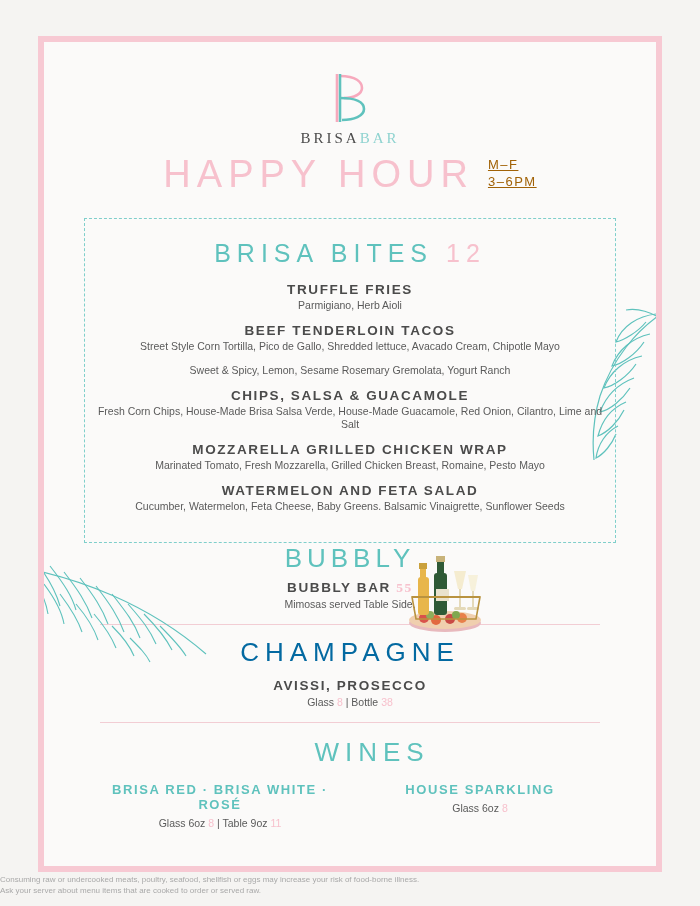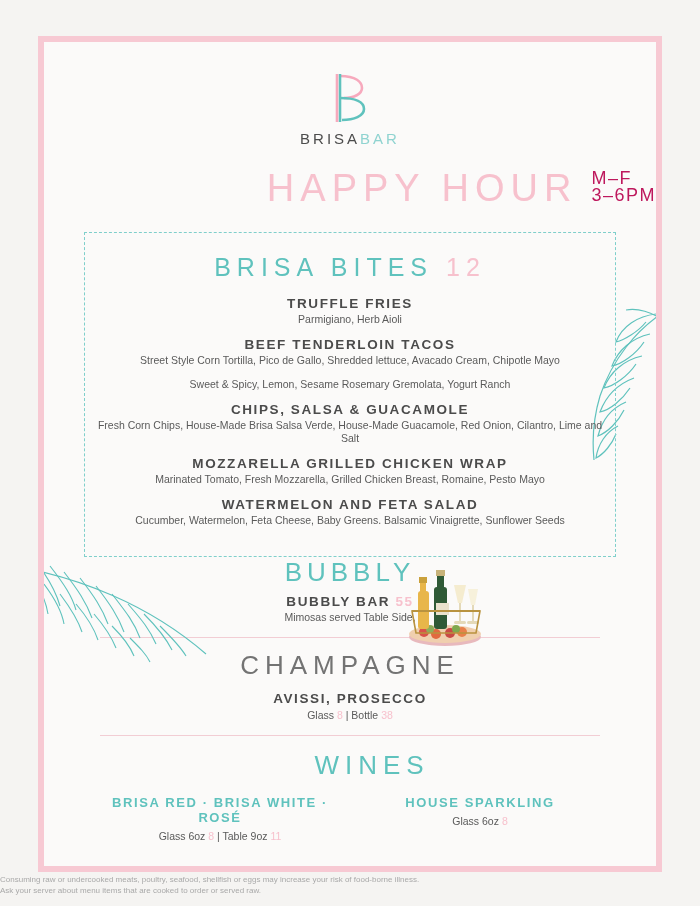--- a/index.html
+++ b/index.html
@@ -44,47 +44,48 @@
   .logo-mark {
     display: inline-block;
     width: 48px;
     height: 56px;
   }
   .brand {
     text-align: center;
     font-size: 15px;
     letter-spacing: 3px;
     margin-top: 2px;
-    font-family: Liberation Sans, sans-serif;
+    font-family: Liberation Serif, serif;
   }
   .brand .brisa { color: #4c4c4c; }
   .brand .bar { color: #8fd3d0; }
 
   
   .hh-row {
     display: flex;
     align-items: center;
-    justify-content: flex-end;
-    margin-top: 20px;
+    justify-content: center;
+    margin-top: 6px;
   }
   .hh-title {
     font-size: 38px;
     letter-spacing: 6px;
     color: #f7c1cd;
     font-family: "Liberation Sans", sans-serif;
     font-weight: normal;
   }
   .hh-times {
     margin-left: 14px;
-    color: #be185d;
-    font-size: 18px;
+    color: #a16207;
+    font-size: 13px;
     letter-spacing: 1.5px;
     line-height: 17px;
     text-align: left;
     padding-bottom: 4px;
+    text-decoration: underline;
   }
 
   
   .bites-box {
     position: relative;
     margin: 22px 40px 0 40px;
     border: 1px dashed #7fcfcb;
     padding: 14px 10px 18px 10px;
     background: transparent;
     z-index: 3;
@@ -130,21 +131,21 @@
     color: #5fc2bd;
     font-weight: normal;
   }
   .bubbly-item-name {
     font-size: 13.5px;
     letter-spacing: 1.6px;
     color: #4b4b4b;
     font-weight: bold;
     margin-top: 6px;
   }
-  .bubbly-item-name .price { color: #f7c1cd; font-weight: bold; }
+  .bubbly-item-name .price { color: #f7c1cd; font-weight: bold; font-family: Liberation Serif, serif; }
   .bubbly-item-desc {
     font-size: 10.5px;
     color: #5a5a5a;
     margin-top: 2px;
   }
 
   
   .bottle-photo {
     position: absolute;
     right: 156px;
@@ -162,21 +163,21 @@
   }
 
   
   .champagne-wrap {
     text-align: center;
     margin-top: 12px;
   }
   .champagne-title {
     font-size: 26px;
     letter-spacing: 6px;
-    color: #737373;
+    color: #0369a1;
     font-weight: normal;
   }
   .champ-name {
     font-size: 13.5px;
     letter-spacing: 1.6px;
     color: #4b4b4b;
     font-weight: bold;
     margin-top: 10px;
   }
   .champ-price {

